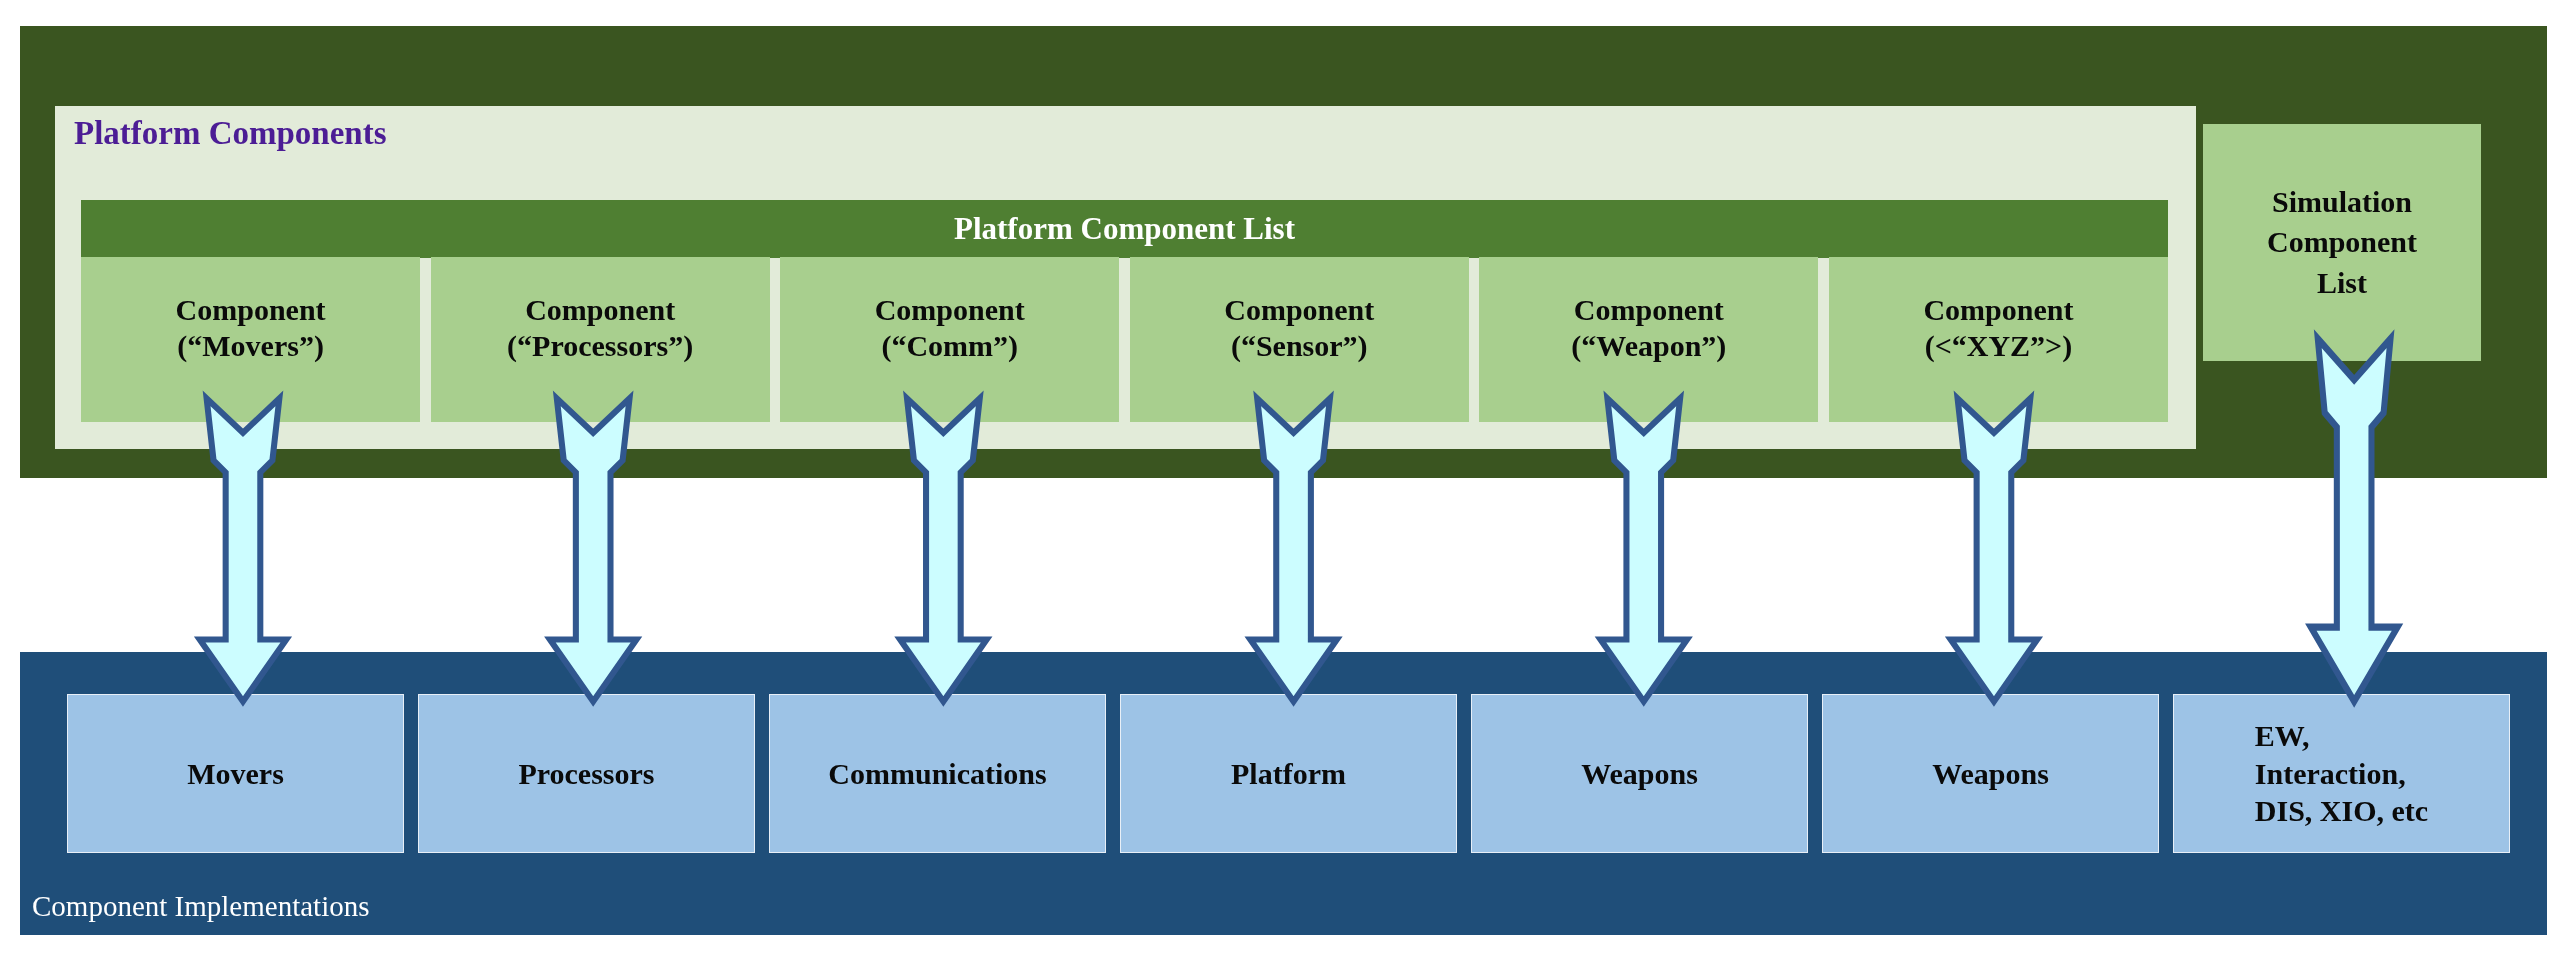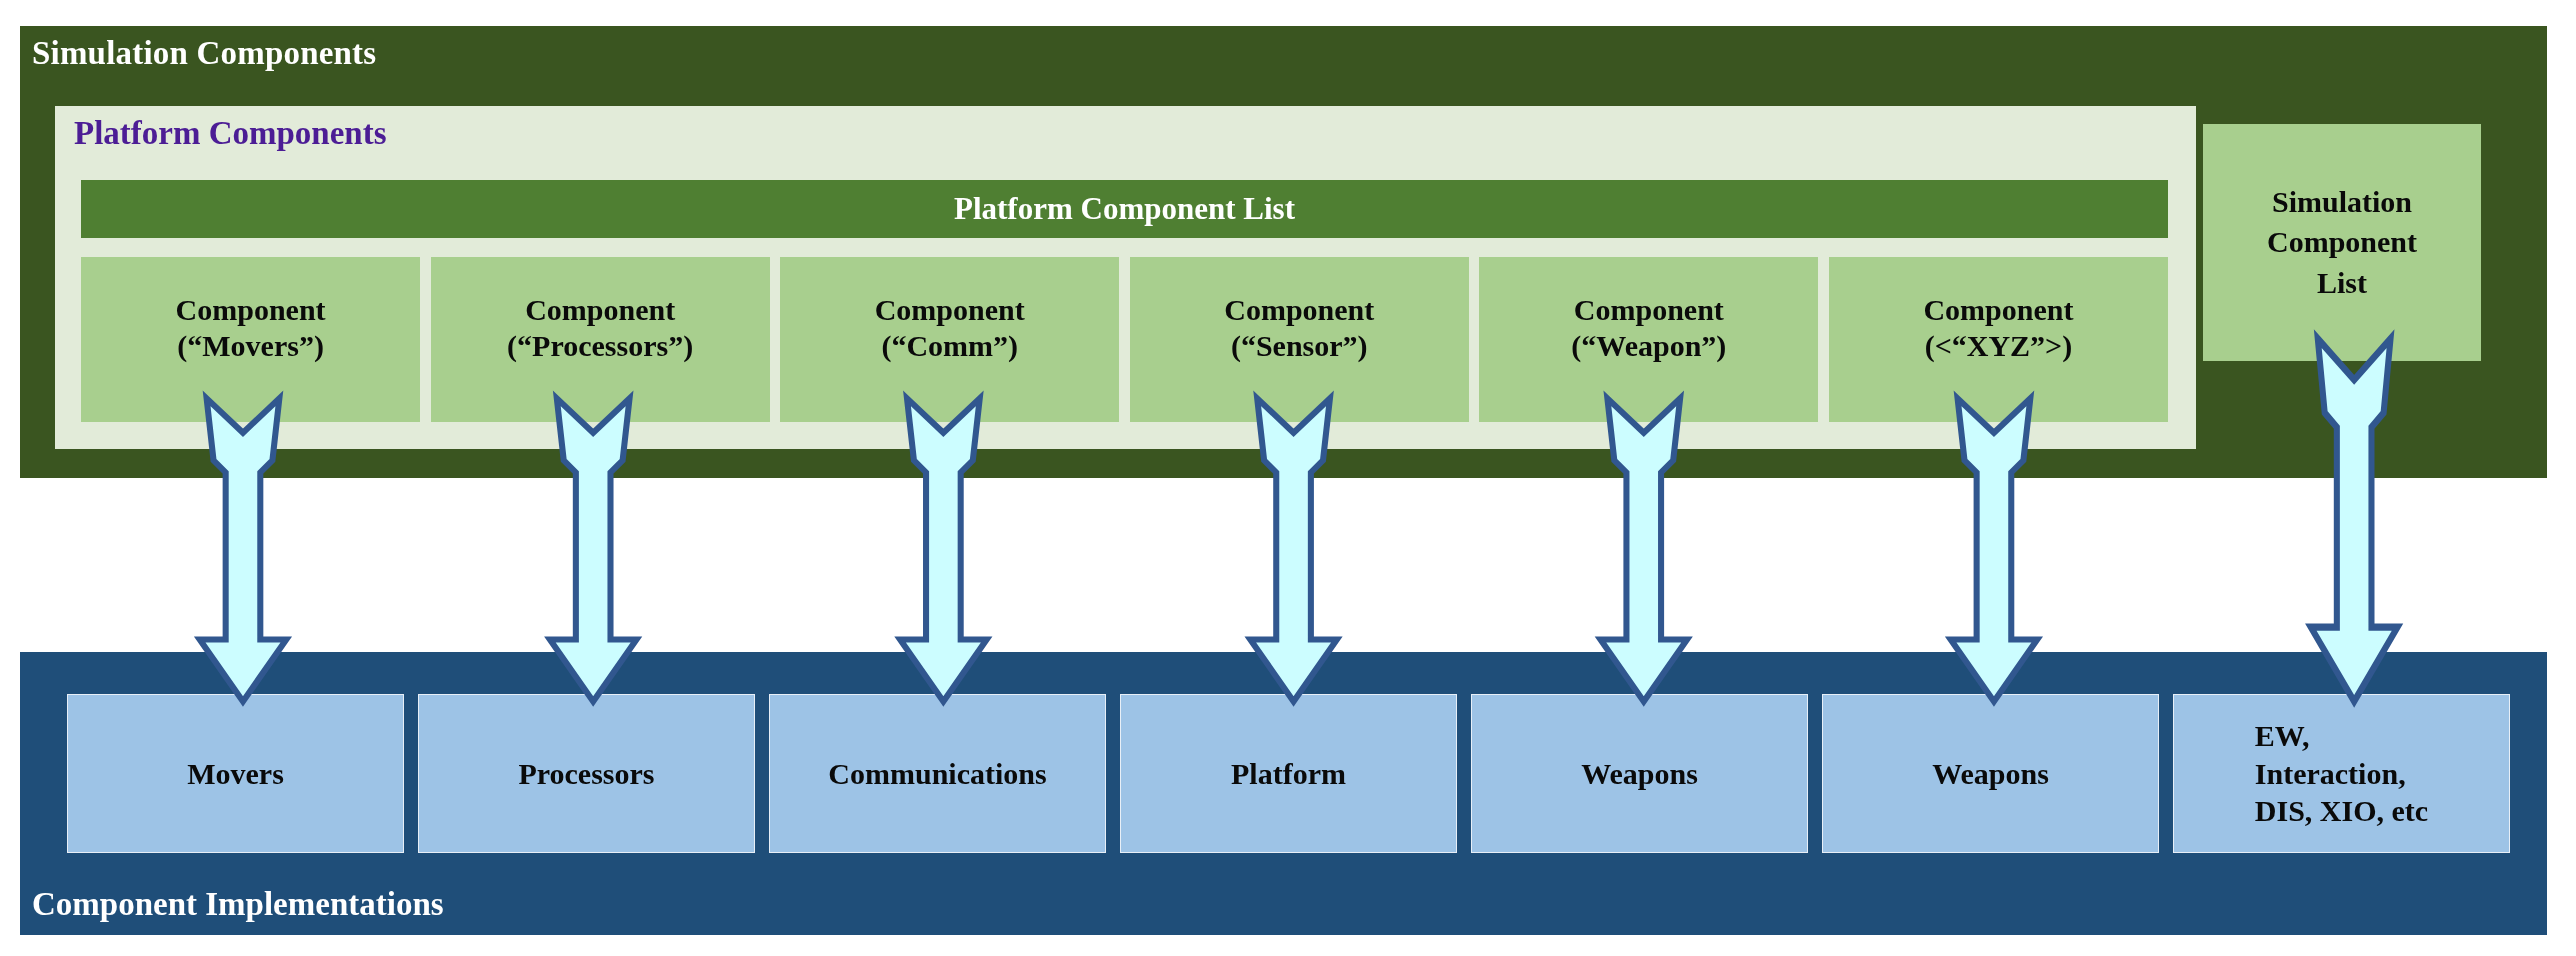--- a/index.html
+++ b/index.html
@@ -46,21 +46,21 @@
     position: absolute;
     left: 19px; top: 8.7px;
     font-size: 33px; font-weight: bold;
     color: #4c1d95;
     white-space: nowrap;
   }
 
   
   .pcl-bar {
     position: absolute;
-    left: 26px; top: 74px;
+    left: 26px; top: 94px;
     width: 2087px; height: 58px;
     background: #4F7F32;
     display: flex; align-items: center; justify-content: center;
     box-sizing: border-box;
     text-align: center;
   }
   .pcl-bar-label {
     font-size: 31px; font-weight: bold; color: #ffffff;
     white-space: nowrap;
   }
@@ -107,21 +107,21 @@
   .impl-block {
     position: absolute;
     left: 20px; top: 652px;
     width: 2527px; height: 283px;
     background: #1F4E79;
     box-sizing: border-box;
   }
   .impl-title {
     position: absolute;
     left: 12px; bottom: 12px;
-    font-size: 33px; font-weight: bold; color: #ffffff;
+    font-size: 29px; font-weight: normal; color: #ffffff;
     white-space: nowrap;
   }
   .impl-row {
     position: absolute;
     left: 47px; top: 42px;
     width: 2443px; height: 159px;
     display: flex;
     gap: 14px;
     box-sizing: border-box;
   }
@@ -145,21 +145,20 @@
     width: 2576px; height: 956px;
     pointer-events: none;
   }
 </style>
 </head>
 <body>
 
 <div id="stage">
 
   <div class="sim-block">
-    <div class="sim-title">Simulation Components</div>
 
     <div class="plat-panel">
       <div class="plat-title">Platform Components</div>
 
       <div class="pcl-bar">
         <span class="pcl-bar-label">Platform Component List</span>
       </div>
 
       <div class="comp-row">
         <div class="comp-box">

